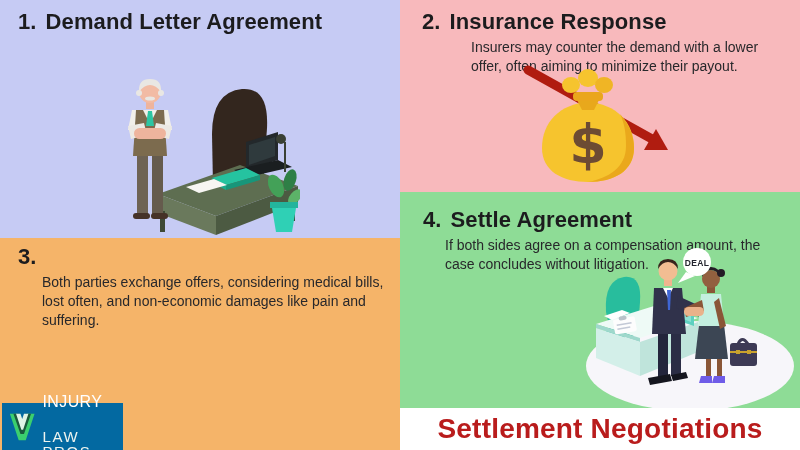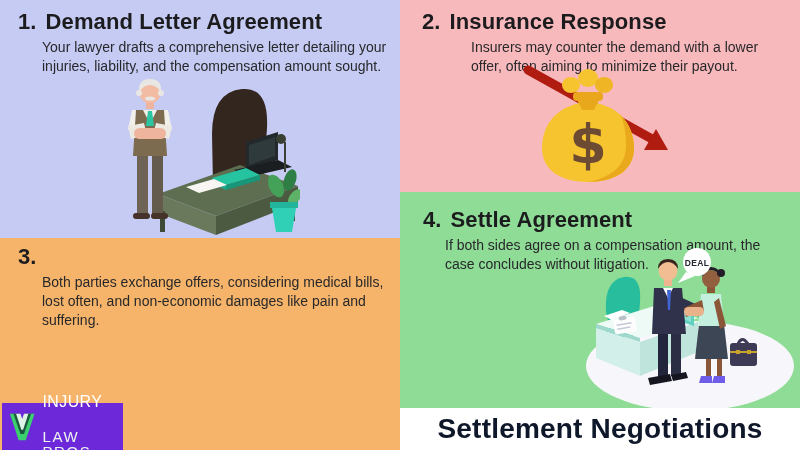--- a/index.html
+++ b/index.html
@@ -19,39 +19,38 @@
   #q1 .step-desc { margin-left:42px; max-width:348px; }
   #q2 .step-head { padding:9px 0 0 22px; }
   #q2 .step-desc { margin-left:71px; max-width:300px; }
   #q3 .step-head { padding:6px 0 0 18px; }
   #q3 .step-desc { margin-left:42px; max-width:362px; }
   #q4 .step-head { padding:15px 0 0 23px; }
   #q4 .step-desc { margin-left:45px; max-width:320px; }
   .illus { position:absolute; }
   #footer-strip { position:absolute; left:400px; top:408px; width:400px; height:42px;
     display:flex; align-items:center; justify-content:center; background:#ffffff; }
-  #footer-strip .big-title { font-size:28px; font-weight:900; color:#0f172a;
+  #footer-strip .big-title { font-size:28px; font-weight:900; color:#b91c1c;
     letter-spacing:0.2px; }
   #logo-box { position:absolute; left:2px; top:403px; width:121px; height:47px;
     display:flex; align-items:center; gap:7px; padding-left:7px; }
   #logo-text { display:flex; flex-direction:column; line-height:1; }
   #logo-line1 { color:#ffffff; font-size:16px; letter-spacing:0.4px; font-weight:400; }
   #logo-line2 { color:#eef4ef; font-size:15px; letter-spacing:1.6px; margin-top:19px; font-weight:400; }
 </style>
 </head>
 <body>
 
 <div id="stage">
 
   <section class="quad" id="q1" style="background-color: rgb(198, 203, 244);">
     <h2 class="step-head">
       <span>1.</span>
       <span>Demand Letter Agreement</span>
     </h2>
-    <p class="step-desc">Your lawyer drafts a comprehensive letter detailing your injuries, liability, and the compensation amount sought.</p>
     <svg class="illus" style="left:100px;top:76px" width="200" height="160" viewBox="0 0 200 160">
       <g>
         <path d="M113,110 L112,58 Q112,16 142,13 Q169,11 167,52 L163,110 Q137,121 113,110 Z" fill="#33261e"></path>
       </g>
       <g>
         <polygon points="58,118 140,89 198,110 116,140" fill="#5e6e51"></polygon>
         <polygon points="58,118 116,140 116,159 58,137" fill="#6a795c"></polygon>
         <polygon points="116,140 198,110 198,127 116,159" fill="#4c5a42"></polygon>
         <rect x="60" y="135" width="5" height="21" fill="#3e4936"></rect>
         <rect x="190" y="126" width="5" height="19" fill="#3e4936"></rect>
@@ -202,21 +201,21 @@
         <polygon points="108,26 100,37 117,30" fill="#ffffff"></polygon>
         <text x="119" y="19.5" text-anchor="middle" font-size="8.5" font-weight="bold" font-family="Liberation Sans, sans-serif" fill="#23252f" letter-spacing="0.4">DEAL</text>
       </g>
     </svg>
   </section>
 
   <div id="footer-strip" style="background-color: rgb(255, 255, 255);">
     <div class="big-title">Settlement Negotiations</div>
   </div>
 
-  <div id="logo-box" style="background-color: #6d28d9;">
+  <div id="logo-box" style="background-color: #0369a1;">
     <svg width="30" height="36" viewBox="0 0 30 36">
       <polygon points="1,3 9,3 15,19 21,3 29,3 19,33 11,33" fill="#3bcf6e"></polygon>
       <polygon points="5,3 12,3 15,12 18,3 25,3 17,26 13,26" fill="#1a5a3c"></polygon>
       <polygon points="8,3 13,3 15,9 17,3 22,3 16,21 14,21" fill="#dff3e6"></polygon>
     </svg>
     <div id="logo-text">
       <span id="logo-line1">INJURY</span>
       <span id="logo-line2">LAW PROS</span>
     </div>
   </div>

